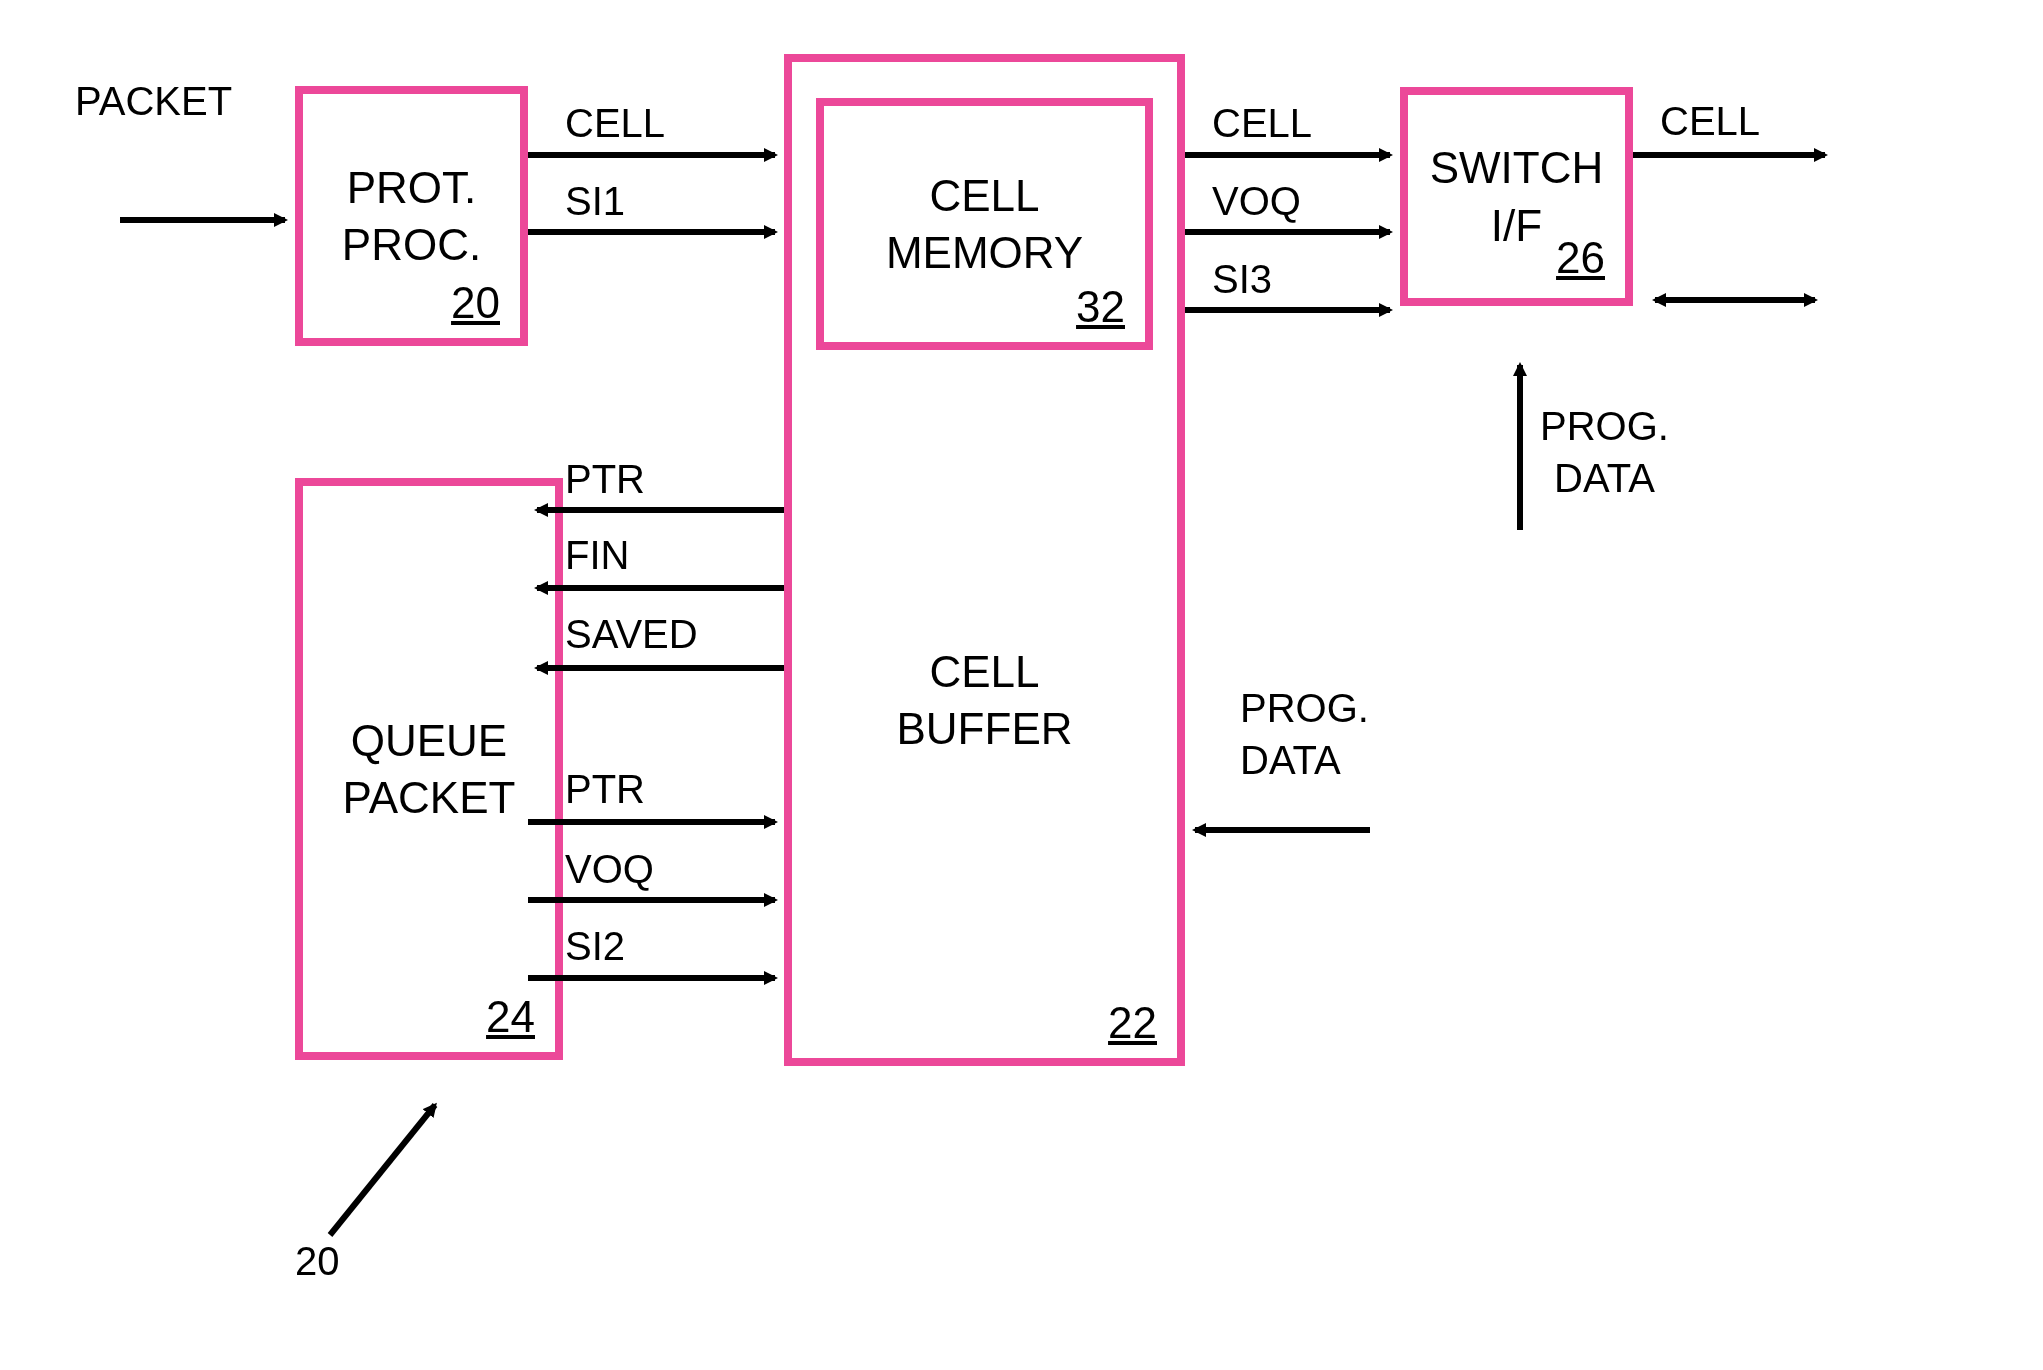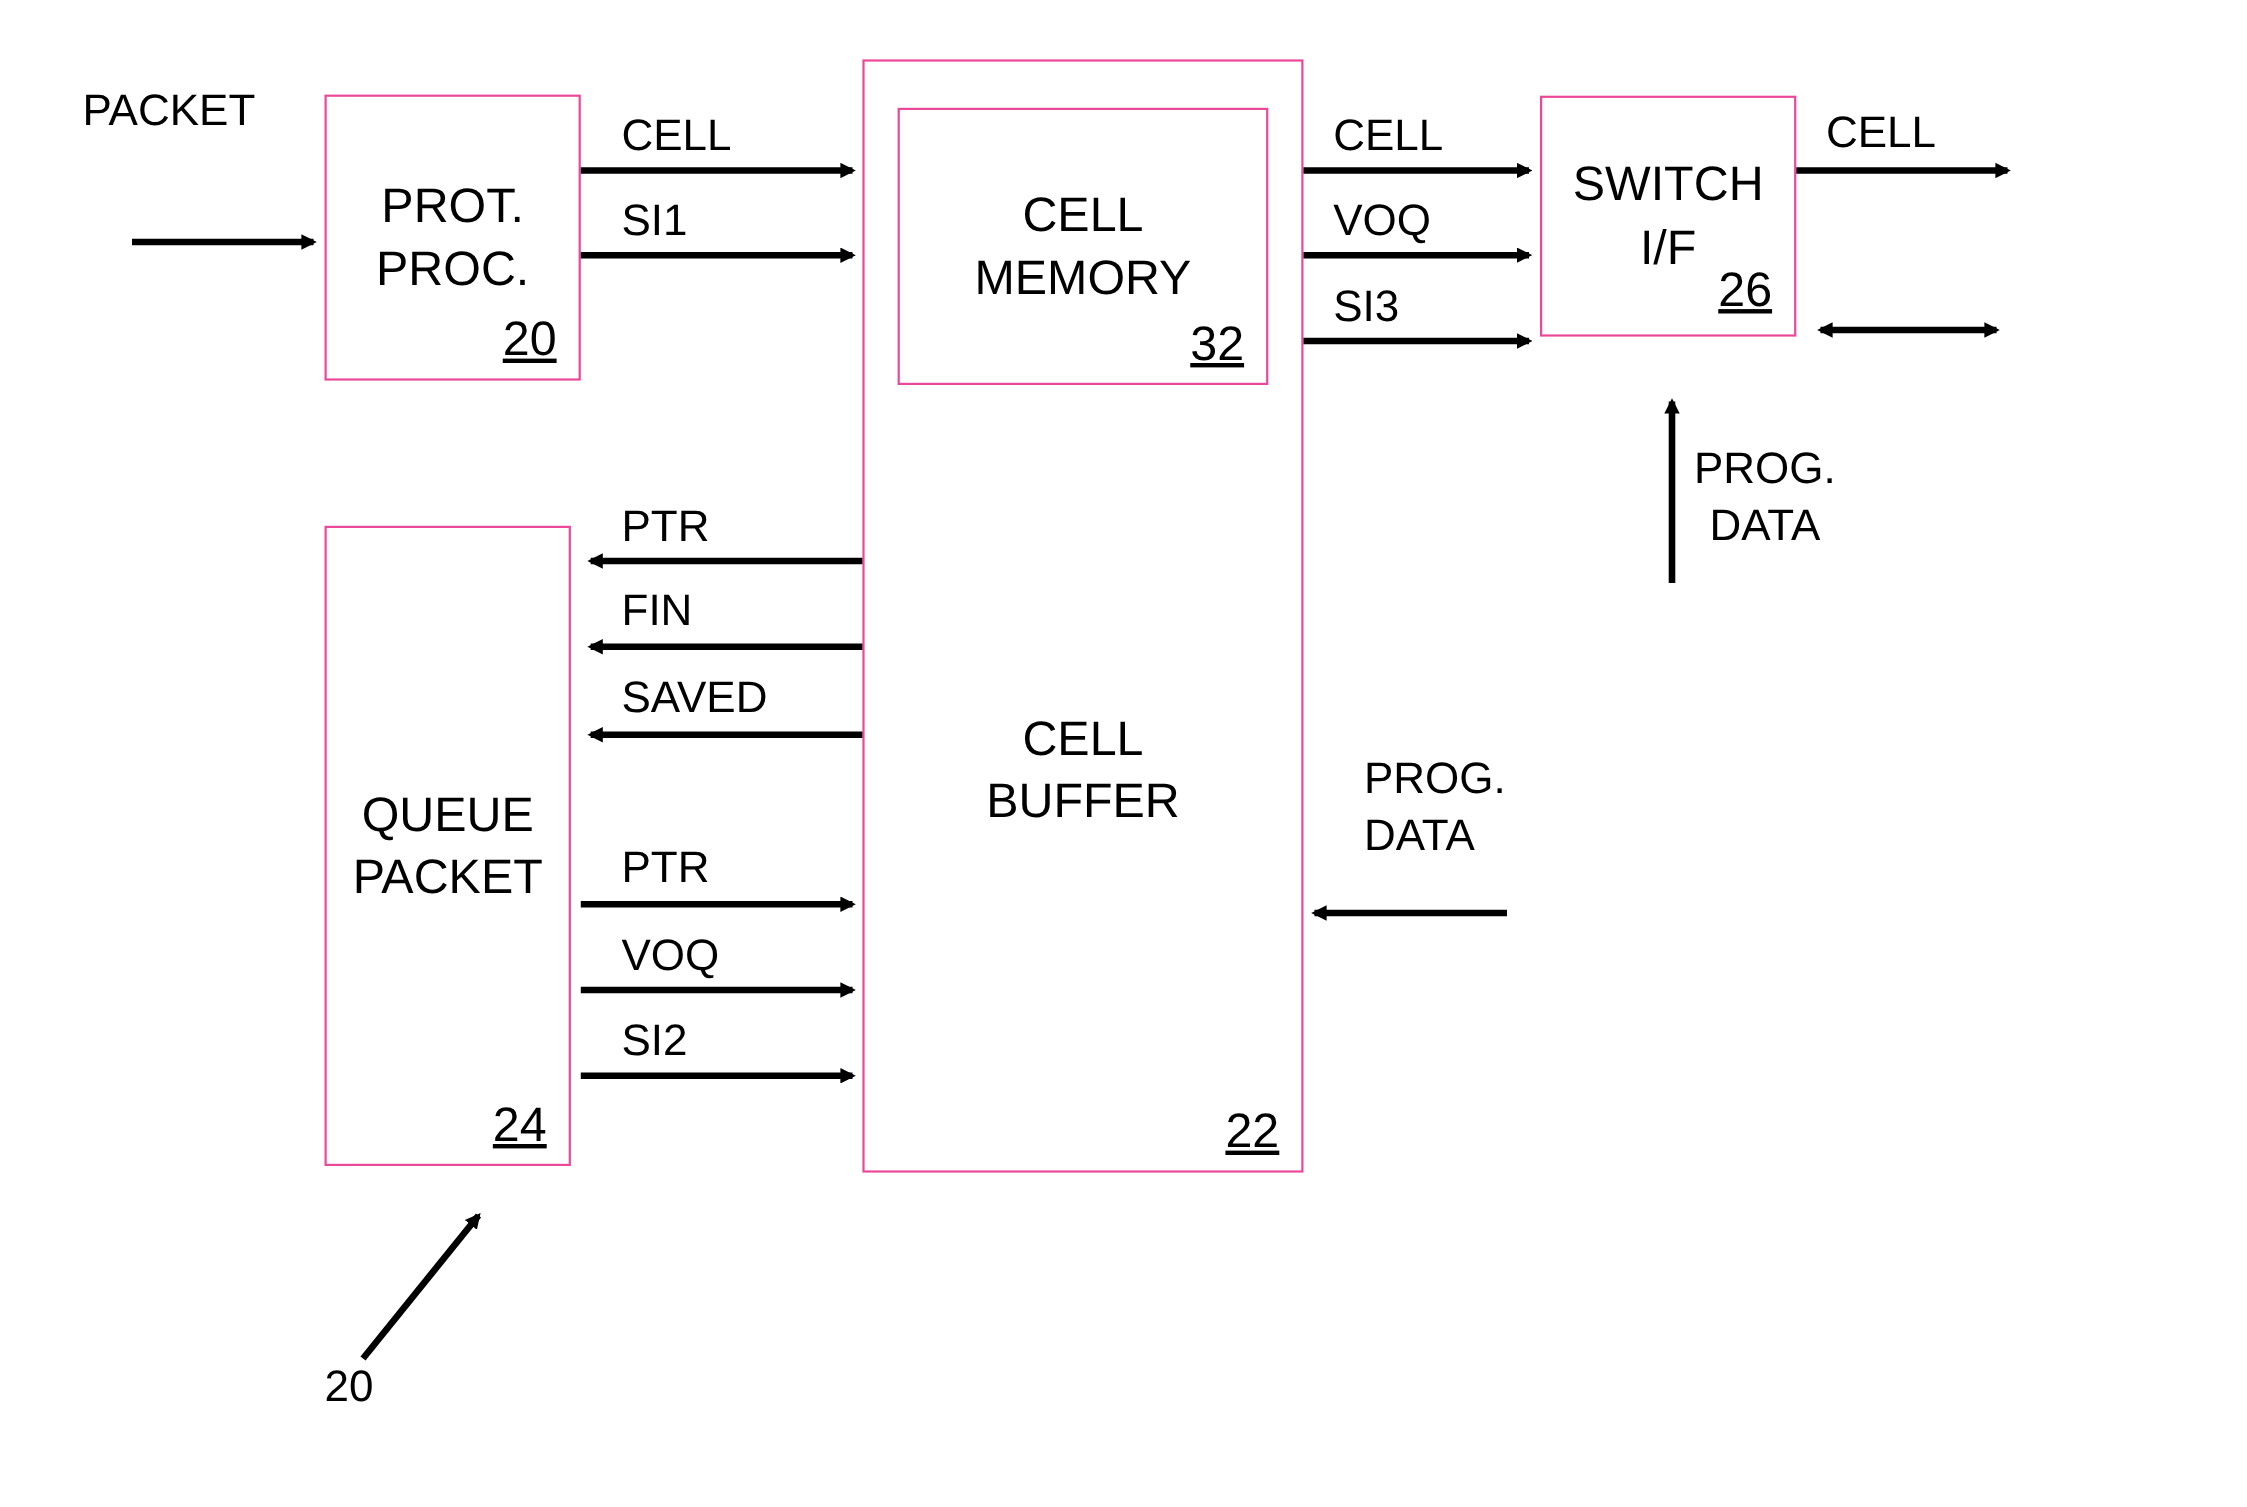--- a/index.html
+++ b/index.html
@@ -9,21 +9,21 @@
       font-family: Arial, Helvetica, sans-serif;
       background: #fff;
     }
     .canvas {
       position: relative;
       width: 2043px;
       height: 1370px;
     }
     .box {
       position: absolute;
-      border: 2px solid #ec4899;
+      border: 8px solid #ec4899;
       background: #fff;
       display: flex;
       flex-direction: column;
       align-items: center;
       justify-content: center;
       text-align: center;
     }
     .box-label {
       font-size: 44px;
       line-height: 1.3;
@@ -51,21 +51,21 @@
 <div class="canvas">
 
   <div class="box" style="left:295px; top:86px; width:233px; height:260px;">
     <div class="box-label">
       <span>PROT.</span><br>
       <span>PROC.</span>
     </div>
     <div class="box-num" style="right:20px; bottom:10px;">20</div>
   </div>
 
-  <div class="box" style="left:295px; top:478px; width:224px; height:582px;">
+  <div class="box" style="left:295px; top:478px; width:268px; height:582px;">
     <div class="box-label">
       <span>QUEUE</span><br>
       <span>PACKET</span>
     </div>
     <div class="box-num" style="right:20px; bottom:10px;">24</div>
   </div>
 
   <div class="box" style="left:784px; top:54px; width:401px; height:1012px; justify-content:center;">
     <div class="box-label" style="margin-top:280px;">CELL<br>BUFFER</div>
     <div class="box-num" style="right:20px; bottom:10px;">22</div>

